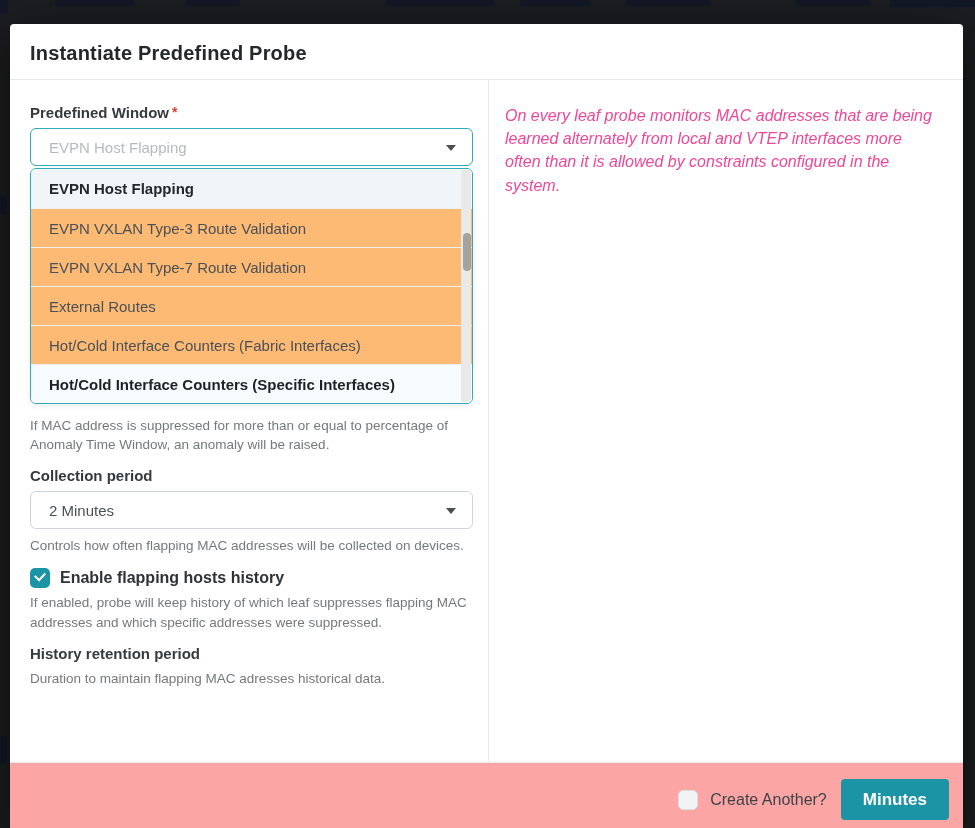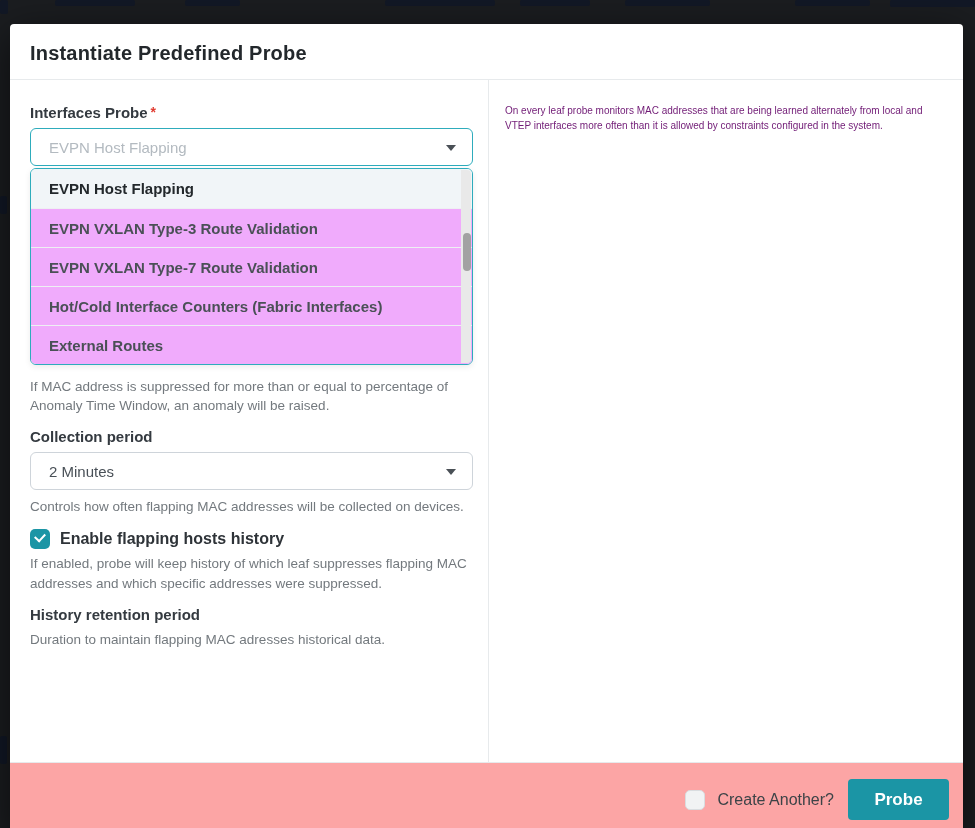--- a/index.html
+++ b/index.html
@@ -30,21 +30,21 @@
   .modal-title {
     font-size: 20px; font-weight: 700; color: #23282c; letter-spacing: .2px;
   }
   .modal-body { flex: 1; display: flex; min-height: 0; }
   .form-col {
     width: 479px; flex: 0 0 479px;
     border-right: 1px solid #e7eaec;
     padding: 24px 16px 20px 20px;
   }
   .desc-col { flex: 1; padding: 24px 30px 0 16px; }
-  .desc-text { font-size: 10px; color: #701a75; line-height: 1.45; }
+  .desc-text { font-size: 16px; color: #ec4899; line-height: 1.45; font-style: italic; }
 
   .field-label {
     font-size: 15px; font-weight: 700; color: #343a40; margin-bottom: 7px;
   }
   .required { color: #e03c31; font-weight: 700; margin-left: 3px; font-size: 14px; vertical-align: top; }
 
   .select {
     position: relative;
     height: 38px; width: 443px;
     border: 1px solid #ced4da; border-radius: 6px;
@@ -70,21 +70,21 @@
     background: #fff;
     margin-top: 2px; margin-bottom: 12px;
     overflow: hidden;
     box-shadow: 0 2px 6px rgba(0,0,0,.08);
   }
   .option {
     height: 39px; display: flex; align-items: center;
     padding-left: 18px; padding-right: 24px;
     font-size: 15px; color: #4a5056;
     border-top: 1px solid #edf0f2;
-    cursor: pointer; background: #f0abfc; font-weight: bold;
+    cursor: pointer; background: #fdba74;
   }
   .option:first-child { border-top: none; }
   .option.selected { background: #f1f5f8; font-weight: 700; color: #23282c; }
   .option.hovered { background: #f7fbfd; font-weight: 700; color: #1d2226; }
   .scroll-track {
     position: absolute; top: 1px; bottom: 1px; right: 1px; width: 10px;
     background: #e9e9e9; border-radius: 0 4px 4px 0;
   }
   .scroll-thumb {
     position: absolute; top: 64px; right: 1px; width: 8px; height: 38px;
@@ -151,34 +151,35 @@
 
   <div class="modal-header">
     <div class="modal-title">Instantiate Predefined Probe</div>
   </div>
 
   <div class="modal-body">
 
     <div class="form-col">
 
       <div class="field-label">
-        <span>Interfaces Probe</span><span class="required">*</span>
+        <span>Predefined Window</span><span class="required">*</span>
       </div>
 
       <div class="select focused">
         <span class="placeholder">EVPN Host Flapping</span>
         <span class="caret"></span>
       </div>
 
       <div class="dropdown">
         <div class="option selected">EVPN Host Flapping</div>
         <div class="option">EVPN VXLAN Type-3 Route Validation</div>
         <div class="option">EVPN VXLAN Type-7 Route Validation</div>
+        <div class="option">External Routes</div>
         <div class="option">Hot/Cold Interface Counters (Fabric Interfaces)</div>
-        <div class="option">External Routes</div>
+        <div class="option hovered">Hot/Cold Interface Counters (Specific Interfaces)</div>
         <div class="scroll-track"></div>
         <div class="scroll-thumb"></div>
       </div>
 
       <div class="helper">If MAC address is suppressed for more than or equal to percentage of Anomaly Time Window, an anomaly will be raised.</div>
 
       <div class="field-label section-gap">Collection period</div>
       <div class="select">
         <span>2 Minutes</span>
         <span class="caret"></span>
@@ -198,16 +199,16 @@
 
     <div class="desc-col">
       <div class="desc-text">On every leaf probe monitors MAC addresses that are being learned alternately from local and VTEP interfaces more often than it is allowed by constraints configured in the system.</div>
     </div>
 
   </div>
 
   <div class="modal-footer">
     <span class="checkbox unchecked"></span>
     <span class="footer-check-label">Create Another?</span>
-    <button class="create-btn">Probe</button>
+    <button class="create-btn">Minutes</button>
   </div>
 
 </div>
 
 </body></html>

